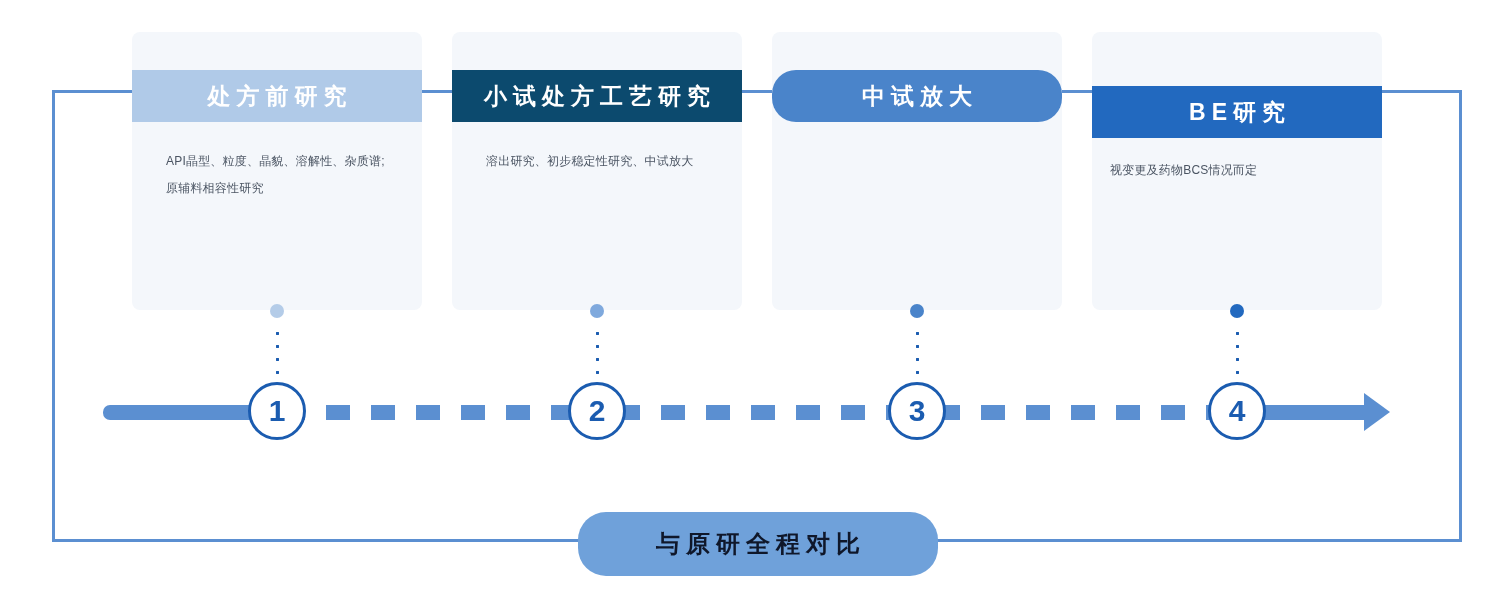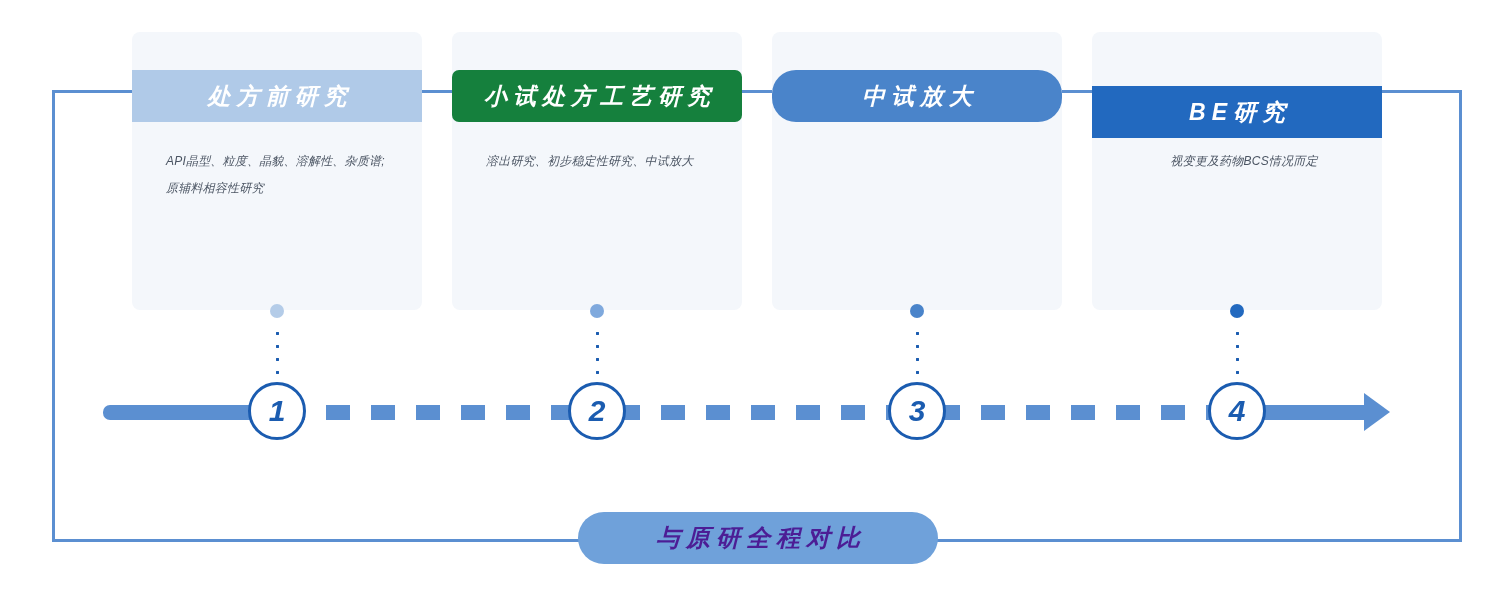--- a/index.html
+++ b/index.html
@@ -9,21 +9,20 @@
   }
   body {
     font-family: "Liberation Sans", "DejaVu Sans", sans-serif;
   }
   #stage {
     position: relative;
     width: 1511px;
     height: 601px;
     background: #ffffff;
     overflow: hidden;
-    font-style: italic;
   }
 
   
   .bracket-line {
     position: absolute;
     background: #5b8fd1;
   }
   .bracket-top    { left: 52px;  top: 90px;  width: 1410px; height: 3px; }
   .bracket-left   { left: 52px;  top: 90px;  width: 3px;   height: 452px; }
   .bracket-bottom { left: 52px;  top: 539px; width: 1410px; height: 3px; }
@@ -58,29 +57,29 @@
   .card-body {
     position: absolute;
     left: 34px;
     right: 26px;
     top: 116px;
     font-size: 12px;
     line-height: 2.25;
     color: #4b5563;
     letter-spacing: 0.2px;
   }
-  .card-body.centered { text-align: center; left: 18px; right: 4px; }
+  .card-body.centered { text-align: left; left: 18px; right: 4px; margin-top: 9px; }
 
   .card-1 { left: 132px; }
   .card-2 { left: 452px; }
   .card-3 { left: 772px; }
   .card-4 { left: 1092px; }
 
   .card-1 .card-header { background: #b0cae8; }
-  .card-2 .card-header { background: #15803d; border-radius: 7px; }
+  .card-2 .card-header { background: #0c4a6e; }
   .card-3 .card-header { background: #4a84ca; border-radius: 24px; }
   .card-4 .card-header { background: #2269bf; margin-top: 16px; }
 
   
   .connector {
     position: absolute;
     width: 24px;
     text-align: center;
   }
   .connector .big-dot {
@@ -171,27 +170,27 @@
   .n2 { left: 568px; }
   .n3 { left: 888px; }
   .n4 { left: 1208px; }
 
   
   .pill {
     position: absolute;
     left: 578px;
     top: 512px;
     width: 360px;
-    height: 52px;
+    height: 64px;
     border-radius: 28px;
     background: #6fa1da;
     display: flex;
     align-items: center;
     justify-content: center;
-    color: #4c1d95;
+    color: #0f172a;
     font-size: 24px;
     font-weight: bold;
     letter-spacing: 6px;
     text-indent: 6px;
     box-sizing: border-box;
   }
 </style>
 </head>
 <body>
 

